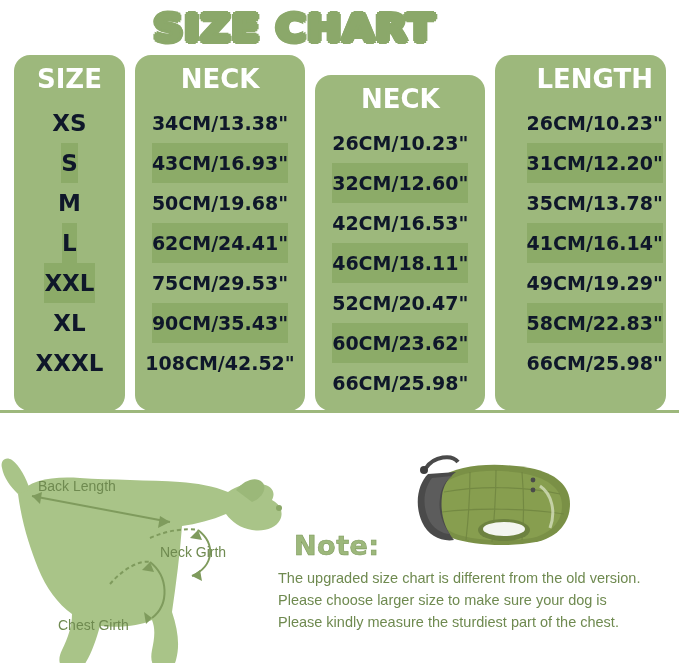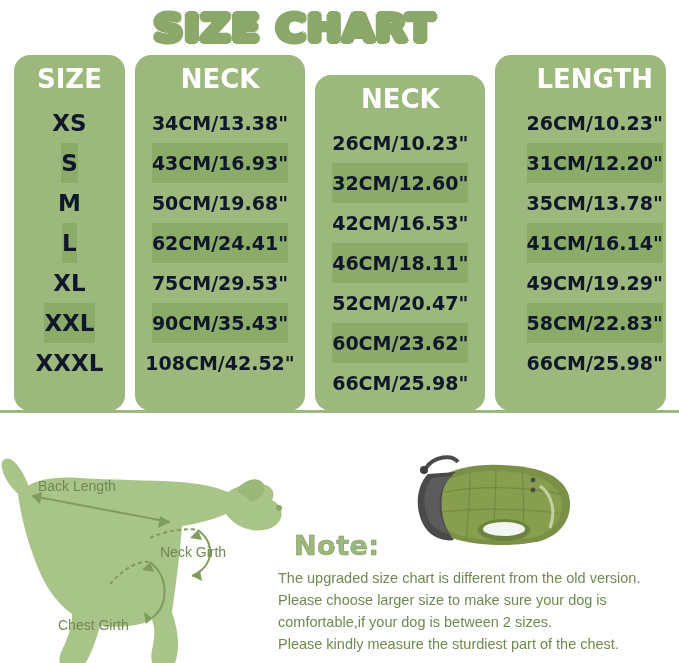--- a/index.html
+++ b/index.html
@@ -155,22 +155,22 @@
   </div>
 
   <div class="table">
 
     <div class="col col-size">
       <div class="hdr">SIZE</div>
       <div class="cell">XS</div>
       <div class="cell alt">S</div>
       <div class="cell">M</div>
       <div class="cell alt">L</div>
+      <div class="cell alt">XXL</div>
       <div class="cell">XL</div>
-      <div class="cell alt">XXL</div>
       <div class="cell">XXXL</div>
     </div>
 
     <div class="col col-chest">
       <div class="hdr">NECK</div>
       <div class="cell">34CM/13.38"</div>
       <div class="cell alt">43CM/16.93"</div>
       <div class="cell">50CM/19.68"</div>
       <div class="cell alt">62CM/24.41"</div>
       <div class="cell">75CM/29.53"</div>
@@ -287,18 +287,17 @@
       <path d="M140,34 C152,42 156,60 150,76" stroke="#cfd9b4" stroke-width="3" fill="none" opacity="0.85"></path>
 
       <circle cx="133" cy="28" r="2.4" fill="#4a4a4a"></circle>
       <circle cx="133" cy="38" r="2.4" fill="#4a4a4a"></circle>
     </svg>
 
     <div class="note">
       <div class="note-title">Note:</div>
       <div class="note-line">The upgraded size chart is different from the old version.</div>
       <div class="note-line">Please choose larger size to make sure your dog is</div>
-      <div class="note-line">comfortable,if your dog is between 2 sizes.</div>
       <div class="note-line">Please kindly measure the sturdiest part of the chest.</div>
     </div>
 
   </div>
 </div>
 
 </body></html>

